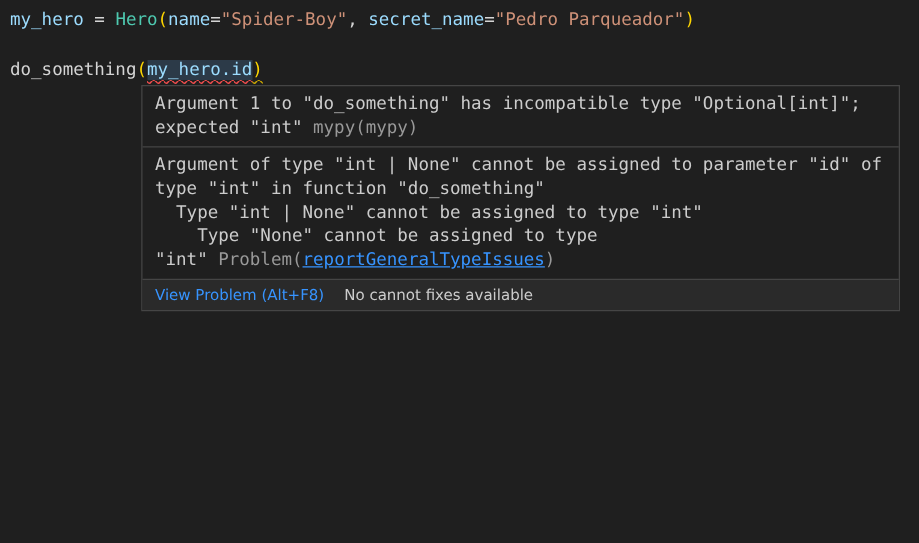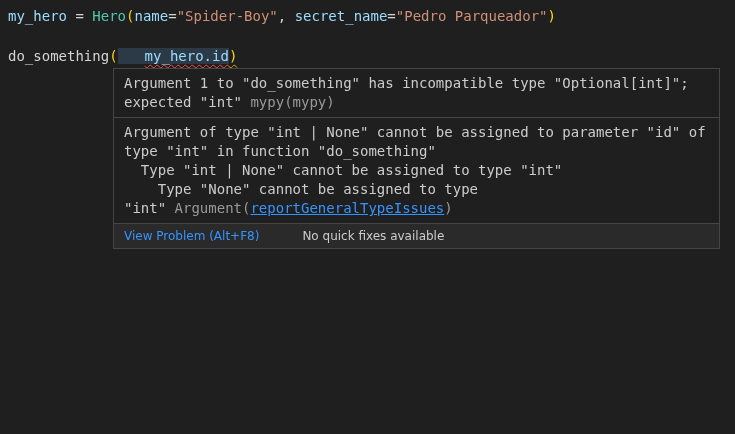--- a/index.html
+++ b/index.html
@@ -24,40 +24,39 @@
   .tok-variable{color:var(--tok-variable);}
   .tok-class{color:var(--tok-class);}
   .tok-string{color:var(--tok-string);}
   .tok-bracket{color:var(--tok-bracket);}
   .tok-plain{color:var(--tok-plain);}
   .mark-error-highlight{
     background:var(--hl);
     text-decoration:underline;text-decoration-style:wavy;
     text-decoration-color:var(--err);text-decoration-thickness:1px;
     text-underline-offset:3px;
-    padding-left:27px;
   }
   .mark-warning-squiggle{
     text-decoration:underline;text-decoration-style:wavy;
     text-decoration-color:var(--warn);text-decoration-thickness:1px;
     text-underline-offset:3px;
   }
   .hover-tooltip{
     position:absolute;left:113px;top:68px;width:607px;box-sizing:border-box;
     background:var(--tooltip-bg);border:1px solid var(--border);
     font:14px/19px "DejaVu Sans Mono",monospace;color:var(--tip-text);
     z-index:5;
   }
   .section{padding:5px 10px;border-bottom:1px solid var(--border);}
   .tip-line{white-space:pre;}
   .seg-normal{color:var(--tip-text);}
   .seg-dim{color:var(--dim);}
   .seg-link{color:var(--link);text-decoration:underline;cursor:pointer;}
   .statusbar{
-    display:flex;align-items:flex-end;gap:43px;
+    display:flex;align-items:flex-end;gap:16px;
     padding:5px 10px;background:var(--status-bg);
     font:12px/14px "DejaVu Sans",sans-serif;color:var(--tip-text);
   }
   .statusbar .view-link{color:var(--link);cursor:pointer;}
 </style>
 </head>
 <body>
 
 <div class="code" id="code-editor">
     <div class="code-line"><span class="tok-variable">my_hero</span><span class="tok-plain"> = </span><span class="tok-class">Hero</span><span class="tok-bracket">(</span><span class="tok-variable">name</span><span class="tok-plain">=</span><span class="tok-string">"Spider-Boy"</span><span class="tok-plain">, </span><span class="tok-variable">secret_name</span><span class="tok-plain">=</span><span class="tok-string">"Pedro Parqueador"</span><span class="tok-bracket">)</span></div>
@@ -68,19 +67,19 @@
 <div class="hover-tooltip">
   <div class="section">
       <div class="tip-line"><span class="seg-normal">Argument 1 to "do_something" has incompatible type "Optional[int]";</span></div>
       <div class="tip-line"><span class="seg-normal">expected "int" </span><span class="seg-dim">mypy(mypy)</span></div>
     </div>
   <div class="section">
       <div class="tip-line"><span class="seg-normal">Argument of type "int | None" cannot be assigned to parameter "id" of</span></div>
       <div class="tip-line"><span class="seg-normal">type "int" in function "do_something"</span></div>
       <div class="tip-line"><span class="seg-normal">  Type "int | None" cannot be assigned to type "int"</span></div>
       <div class="tip-line"><span class="seg-normal">    Type "None" cannot be assigned to type</span></div>
-      <div class="tip-line"><span class="seg-normal">"int" </span><span class="seg-dim">Argument(</span><span class="seg-link">reportGeneralTypeIssues</span><span class="seg-dim">)</span></div>
+      <div class="tip-line"><span class="seg-normal">"int" </span><span class="seg-dim">Problem(</span><span class="seg-link">reportGeneralTypeIssues</span><span class="seg-dim">)</span></div>
     </div>
   <div class="statusbar">
     <span class="view-link">View Problem (Alt+F8)</span>
-    <span>No quick fixes available</span>
+    <span>No cannot fixes available</span>
   </div>
 </div>
 
 </body></html>

